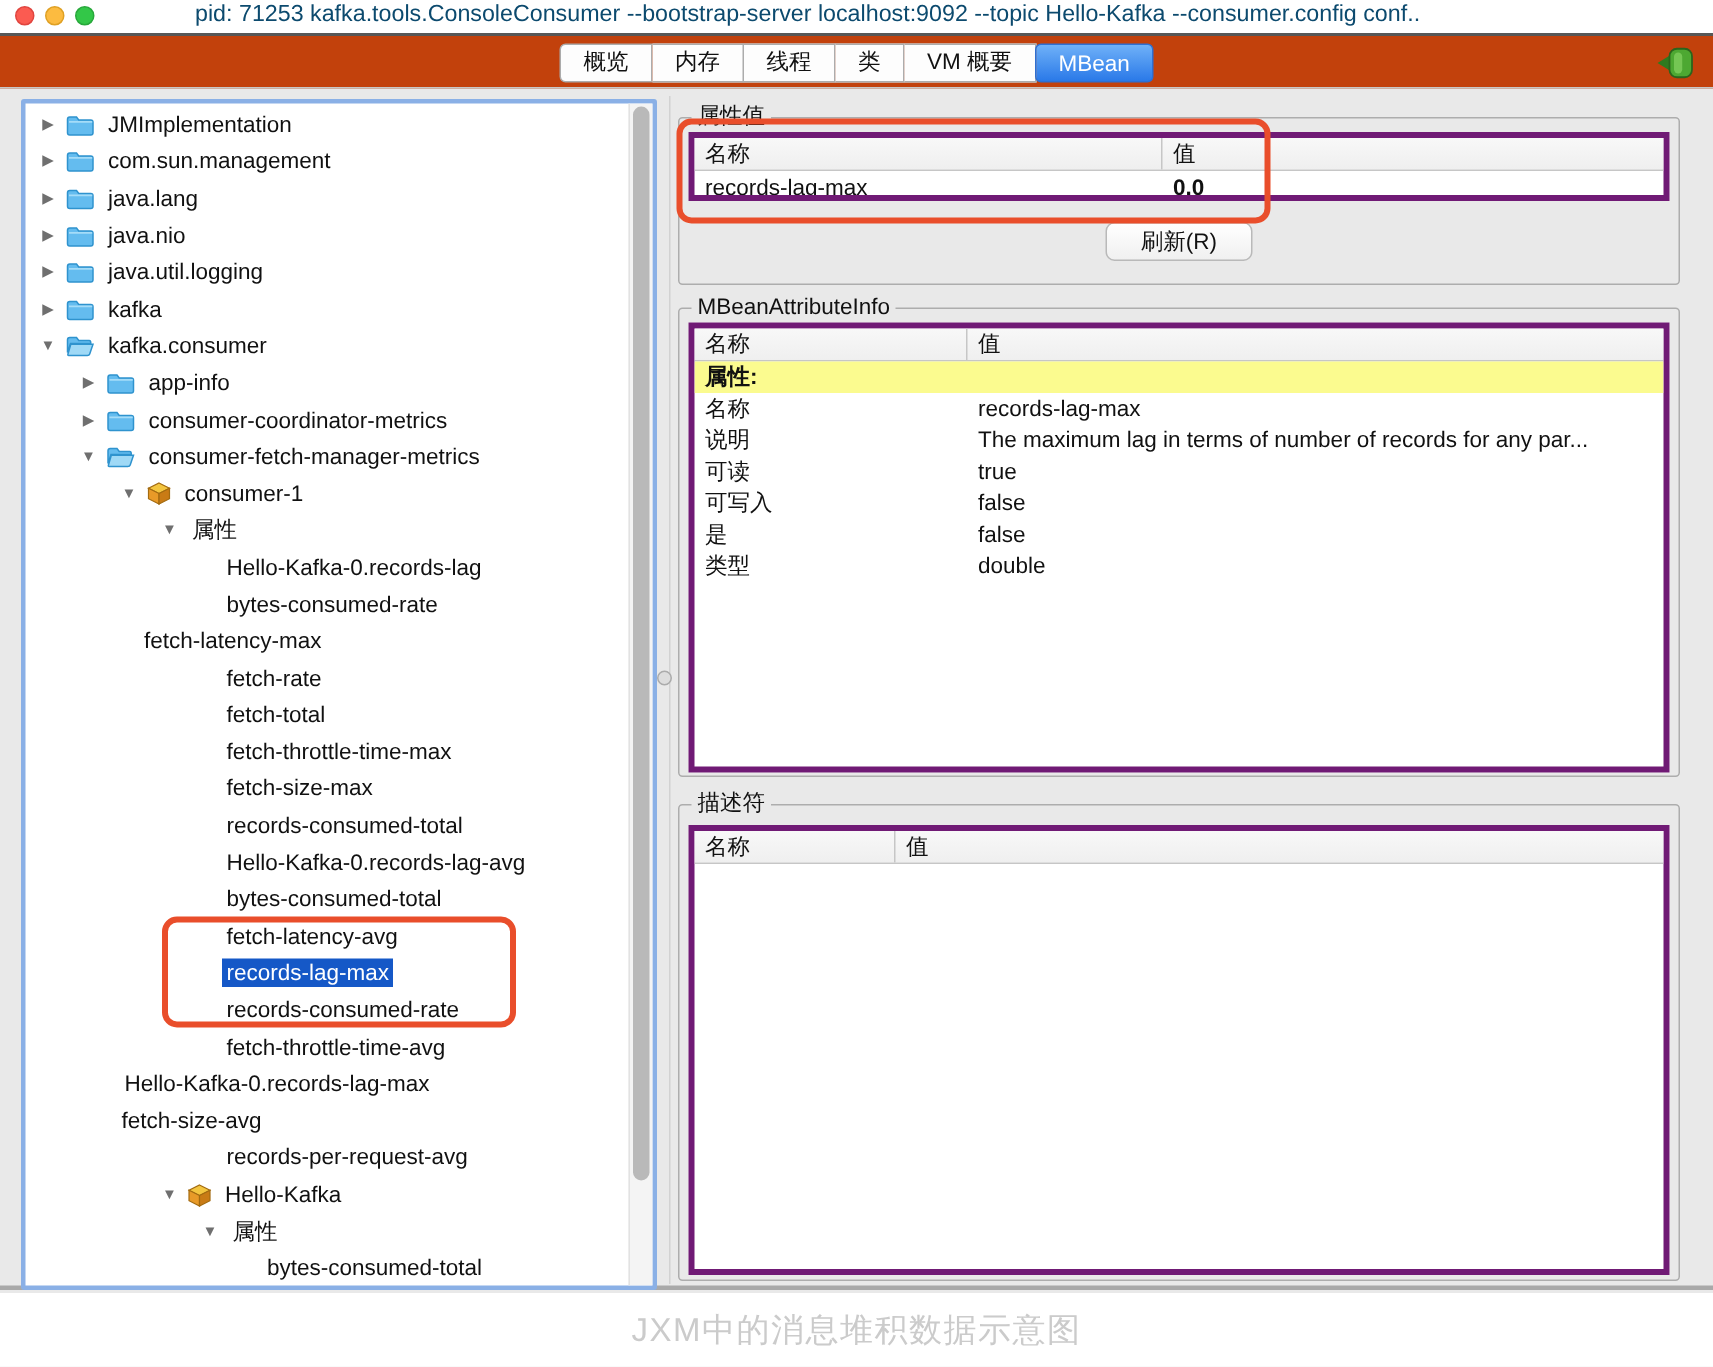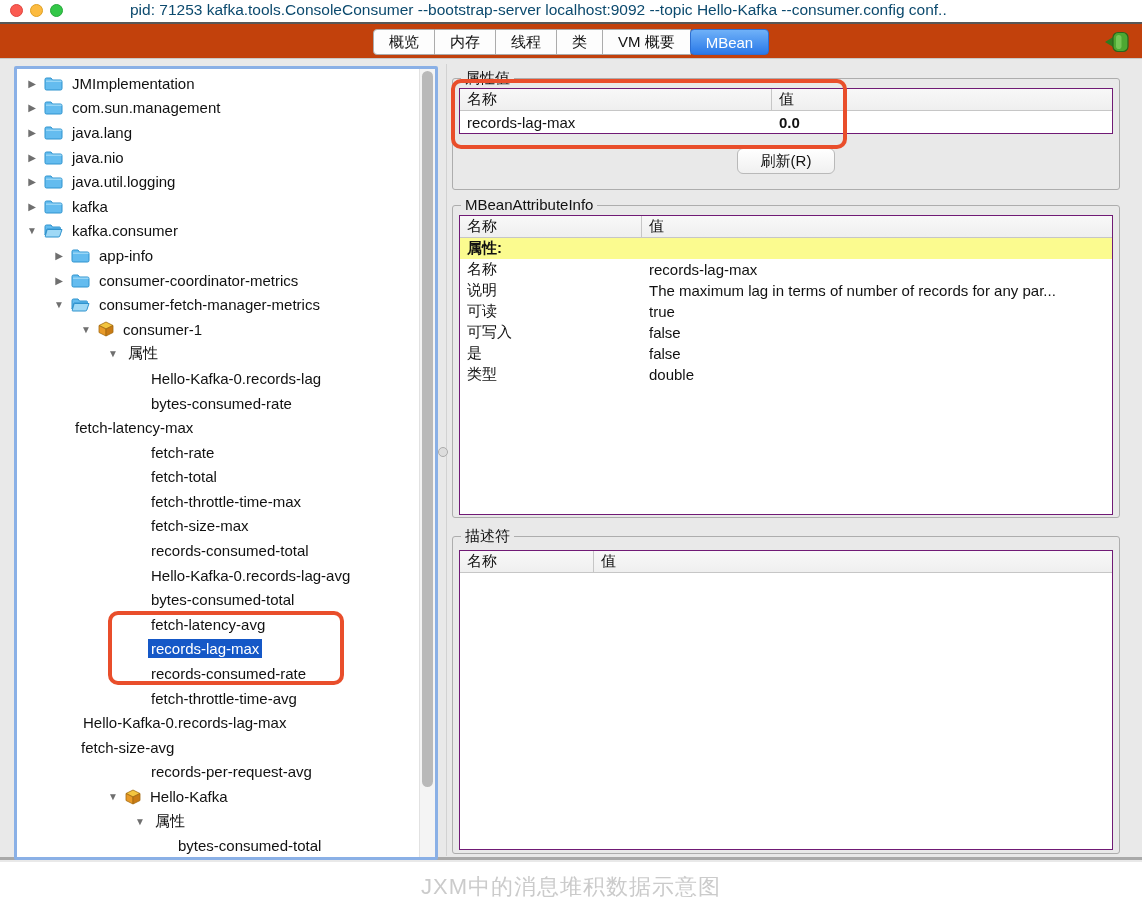--- a/index.html
+++ b/index.html
@@ -54,21 +54,21 @@
                       border:4px solid #E94E2B; border-radius:10px; z-index:6; pointer-events:none; }
 
   
   .groupbox { position:absolute; border:1px solid #ADADAD; border-radius:3px; background:#E9E9E9; z-index:2; }
   .gb-label { position:absolute; top:-10px; left:8px; background:#E9E9E9; padding:0 4px; font-size:15px; color:#111; line-height:18px; }
   .gb-attr { left:452px; top:78px;  width:668px; height:112px; }
   .gb-info { left:452px; top:205px; width:668px; height:313px; }
   .gb-desc { left:452px; top:536px; width:668px; height:318px; }
 
   
-  .tbl { position:absolute; background:#fff; border:1px solid #701a75; overflow:hidden; }
+  .tbl { position:absolute; background:#fff; border:4px solid #701a75; overflow:hidden; }
   .gb-attr .tbl { left:6px; top:9px;  right:6px; height:46px; }
   .gb-info .tbl { left:6px; top:9px;  right:6px; bottom:2px; }
   .gb-desc .tbl { left:6px; top:13px; right:6px; bottom:3px; }
   .thead { display:flex; height:22px; background:linear-gradient(#F8F8F8,#EFEFEF); border-bottom:1px solid #C6C6C6; }
   .hc { padding:0 7px; font-size:15px; color:#111; display:flex; align-items:center; }
   .hc.name { border-right:1px solid #C6C6C6; }
   .tbl-attr .name { width:312px; flex:none; }
   .tbl-info .name { width:182px; flex:none; }
   .tbl-desc .name { width:134px; flex:none; }
   .hc.val { flex:1; }
@@ -239,21 +239,21 @@
           <div class="trow" style="padding-left: 89px;">
             <span class="arrow">▼</span>
             <span class="tlabel">属性</span>
           </div>
           <div class="trow" style="padding-left: 131px;">
             <span class="tlabel">Hello-Kafka-0.records-lag</span>
           </div>
           <div class="trow" style="padding-left: 131px;">
             <span class="tlabel">bytes-consumed-rate</span>
           </div>
-          <div class="trow" style="padding-left: 55px;">
+          <div class="trow" style="padding-left: 76px;">
             <span class="tlabel">fetch-latency-max</span>
           </div>
           <div class="trow" style="padding-left: 131px;">
             <span class="tlabel">fetch-rate</span>
           </div>
           <div class="trow" style="padding-left: 131px;">
             <span class="tlabel">fetch-total</span>
           </div>
           <div class="trow" style="padding-left: 131px;">
             <span class="tlabel">fetch-throttle-time-max</span>

